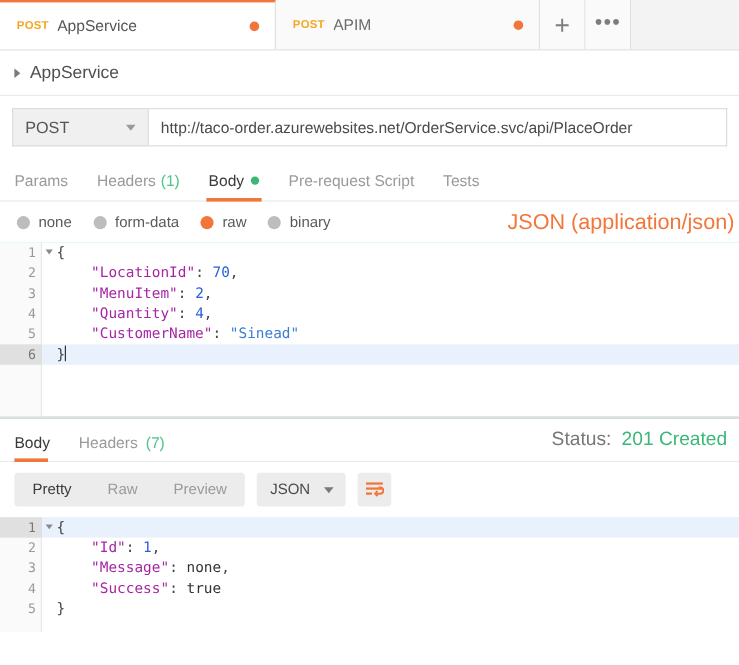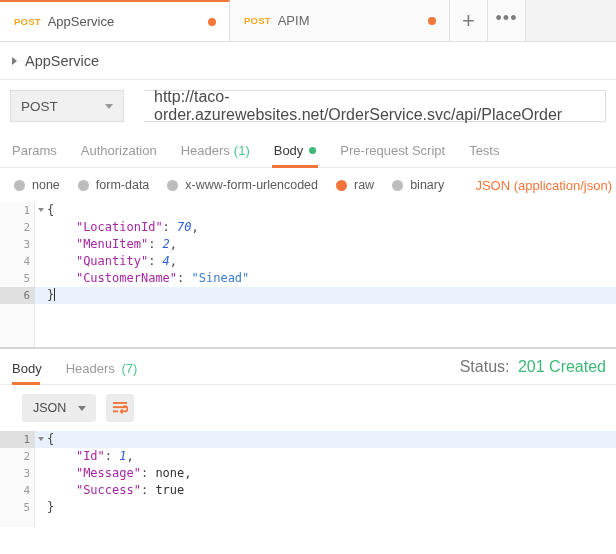--- a/index.html
+++ b/index.html
@@ -101,24 +101,24 @@
     width: 0; height: 0;
     border-top: 5px solid #9a9a9a;
     border-left: 4.5px solid transparent;
     border-right: 4.5px solid transparent;
   }
   .url-input {
     flex: 1; height: 32px;
     border: 1px solid #ddd; border-left: none;
     background: #fff;
     padding: 0 10px;
-    font-size: 16px; color: #4a4a4a;
+    font-size: 13px; color: #4a4a4a;
     font-family: "Liberation Sans", sans-serif;
     outline: none;
-    display: flex; align-items: center; margin-left: 20px;
+    display: flex; align-items: center;
   }
 
   
   .reqtabs {
     display: flex; align-items: flex-end;
     height: 38px;
     padding-left: 12px;
     border-bottom: 1px solid #eaeaea;
     background: #fff;
   }
@@ -153,21 +153,21 @@
   }
   .radio-item { display: flex; align-items: center; margin-right: 18px; cursor: pointer; text-align: center; }
   .rdot {
     width: 11px; height: 11px; border-radius: 50%;
     background: #bdbdbd; margin-right: 7px;
     flex: 0 0 11px;
   }
   .rdot.sel { background: #f2763a; box-shadow: inset 0 0 0 0 #fff; }
   .radio-item .rlabel { font-size: 12.5px; color: #5a5a5a; }
   .jsonlink {
-    font-size: 13px; color: #f2763a; cursor: pointer;
+    font-size: 18px; color: #f2763a; cursor: pointer;
     margin-left: auto; margin-right: 4px; white-space: nowrap;
   }
 
   
   .editor {
     position: relative;
     background: #fff;
     font-family: "DejaVu Sans Mono", monospace;
     font-size: 12px;
     overflow: hidden;
@@ -195,21 +195,21 @@
   }
   .fold {
     position: absolute; right: -9px; top: 6px;
     width: 0; height: 0;
     border-top: 4px solid #8a8a8a;
     border-left: 3.5px solid transparent;
     border-right: 3.5px solid transparent;
   }
   .ctext { padding-left: 12px; position: relative; z-index: 2; color:#333; }
   .k-key { color: #a626a4; }
-  .k-num { color: #2b5fd9; font-style: italic; }
+  .k-num { color: #2b5fd9; }
   .k-str { color: #3b7fd1; }
   .k-lit { color: #333; }
   .k-punc { color: #444; }
   .caretbar {
     display: inline-block; width: 1px; height: 13px;
     background: #333; vertical-align: -2px;
   }
 
   
   .respwrap { border-top: 1px solid #d6d6d6; }
@@ -307,23 +307,20 @@
       <span class="caret"></span>
     </div>
     <div class="url-input" title="Enter request URL">http://taco-order.azurewebsites.net/OrderService.svc/api/PlaceOrder</div>
   </div>
 
   <div class="reqtabs">
     <div class="rtab">
       <span>Params</span>
     </div>
     <div class="rtab">
-      <span>Authorization</span>
-    </div>
-    <div class="rtab">
       <span>Headers</span>
       <span class="count">(1)</span>
     </div>
     <div class="rtab active">
       <span>Body</span>
       <span class="gdot"></span>
     </div>
     <div class="rtab">
       <span>Pre-request Script</span>
     </div>
@@ -333,24 +330,20 @@
   </div>
 
   <div class="bodytypes">
     <div class="radio-item">
       <span class="rdot"></span>
       <span class="rlabel">none</span>
     </div>
     <div class="radio-item">
       <span class="rdot"></span>
       <span class="rlabel">form-data</span>
-    </div>
-    <div class="radio-item">
-      <span class="rdot"></span>
-      <span class="rlabel">x-www-form-urlencoded</span>
     </div>
     <div class="radio-item">
       <span class="rdot sel"></span>
       <span class="rlabel">raw</span>
     </div>
     <div class="radio-item">
       <span class="rdot"></span>
       <span class="rlabel">binary</span>
     </div>
     <div class="jsonlink">JSON (application/json)</div>
@@ -377,20 +370,25 @@
         <span>Headers</span>
         <span class="count">(7)</span>
       </div>
       <div class="statuswrap">
         <span class="status-label">Status:</span>
         <span class="status-val">201 Created</span>
       </div>
     </div>
 
     <div class="restoolbar">
+      <div class="segmented">
+        <div class="segbtn active">Pretty</div>
+        <div class="segbtn">Raw</div>
+        <div class="segbtn">Preview</div>
+      </div>
       <div class="fmt-select">
         <span class="flabel">JSON</span>
         <span class="caret2"></span>
       </div>
       <div class="wrapbtn">
         <svg width="16" height="14" viewBox="0 0 16 14">
           <rect x="1" y="1" width="14" height="1.9" fill="#f2763a"></rect>
           <rect x="1" y="5.2" width="14" height="1.9" fill="#f2763a"></rect>
           <rect x="1" y="9.4" width="5" height="1.9" fill="#f2763a"></rect>
           <path d="M11.5 5.2 h1.4 a2.6 2.6 0 0 1 0 5.2 h-3.1" fill="none" stroke="#f2763a" stroke-width="1.7"></path>

